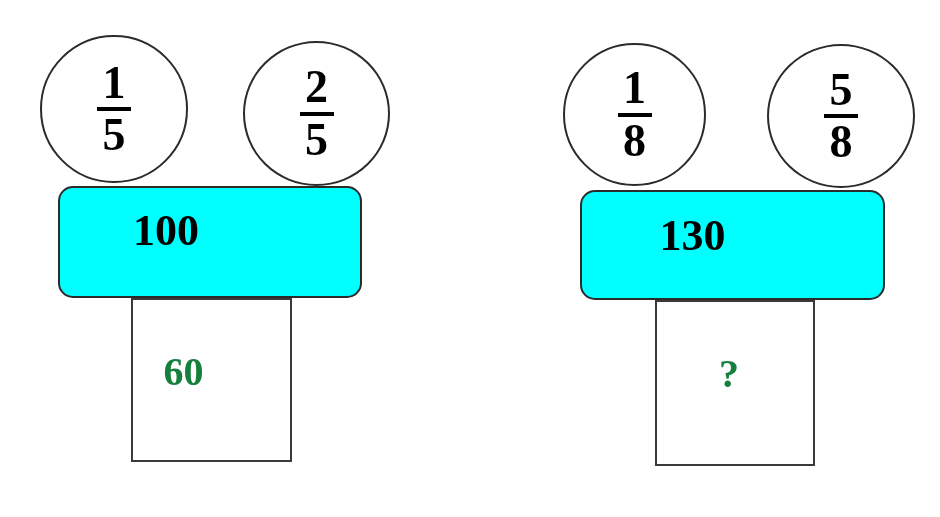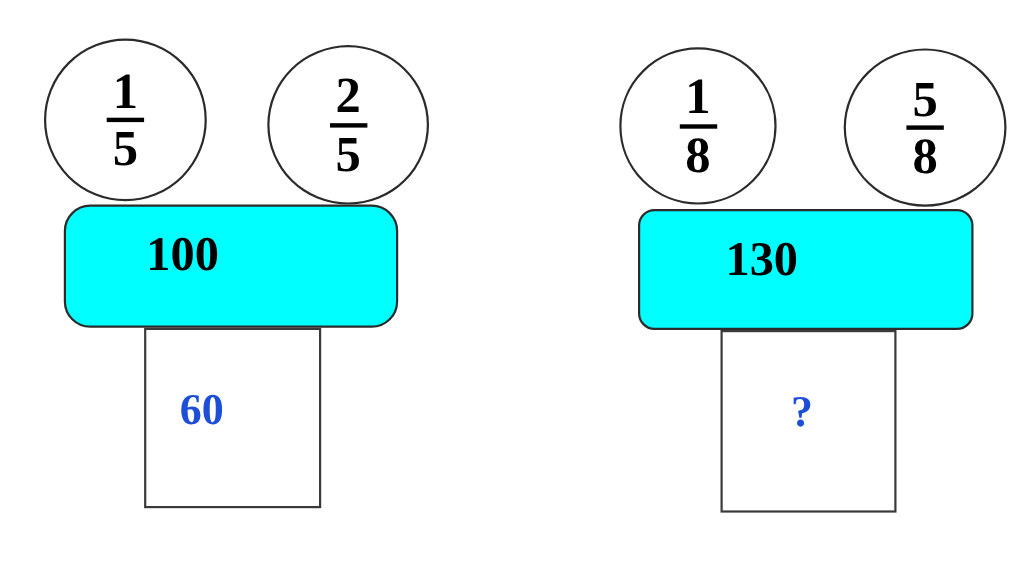--- a/index.html
+++ b/index.html
@@ -91,21 +91,21 @@
     border: 2px solid #3a3a3a;
     box-sizing: border-box;
     display: flex;
     align-items: flex-start;
     justify-content: center;
     z-index: 2;
   }
   .answer-box .answer-label {
     font-size: 40px;
     font-weight: bold;
-    color: #1d4ed8;
+    color: #15803d;
     margin-top: 48px;
     transform: translateX(-28px);
   }
   .answer-box.right .answer-label {
     transform: translateX(-6px);
   }
 </style>
 </head>
 <body>
 
@@ -120,21 +120,21 @@
   </div>
 
   <div class="fraction-circle" style="left:243px; top:41px; width:147px; height:145px;">
     <span class="fraction">
       <span class="numerator">2</span>
       <span class="fraction-bar"></span>
       <span class="denominator">5</span>
     </span>
   </div>
 
-  <div class="total-box" style="left:58px; top:186px; width:304px; height:112px;border-radius:24px;">
+  <div class="total-box" style="left:58px; top:186px; width:304px; height:112px;">
     <span class="total-label">100</span>
   </div>
 
   <div class="answer-box" style="left:131px; top:298px; width:161px; height:164px;">
     <span class="answer-label">60</span>
   </div>
 
   <div class="fraction-circle" style="left:563px; top:43px; width:143px; height:143px;">
     <span class="fraction">
       <span class="numerator">1</span>

